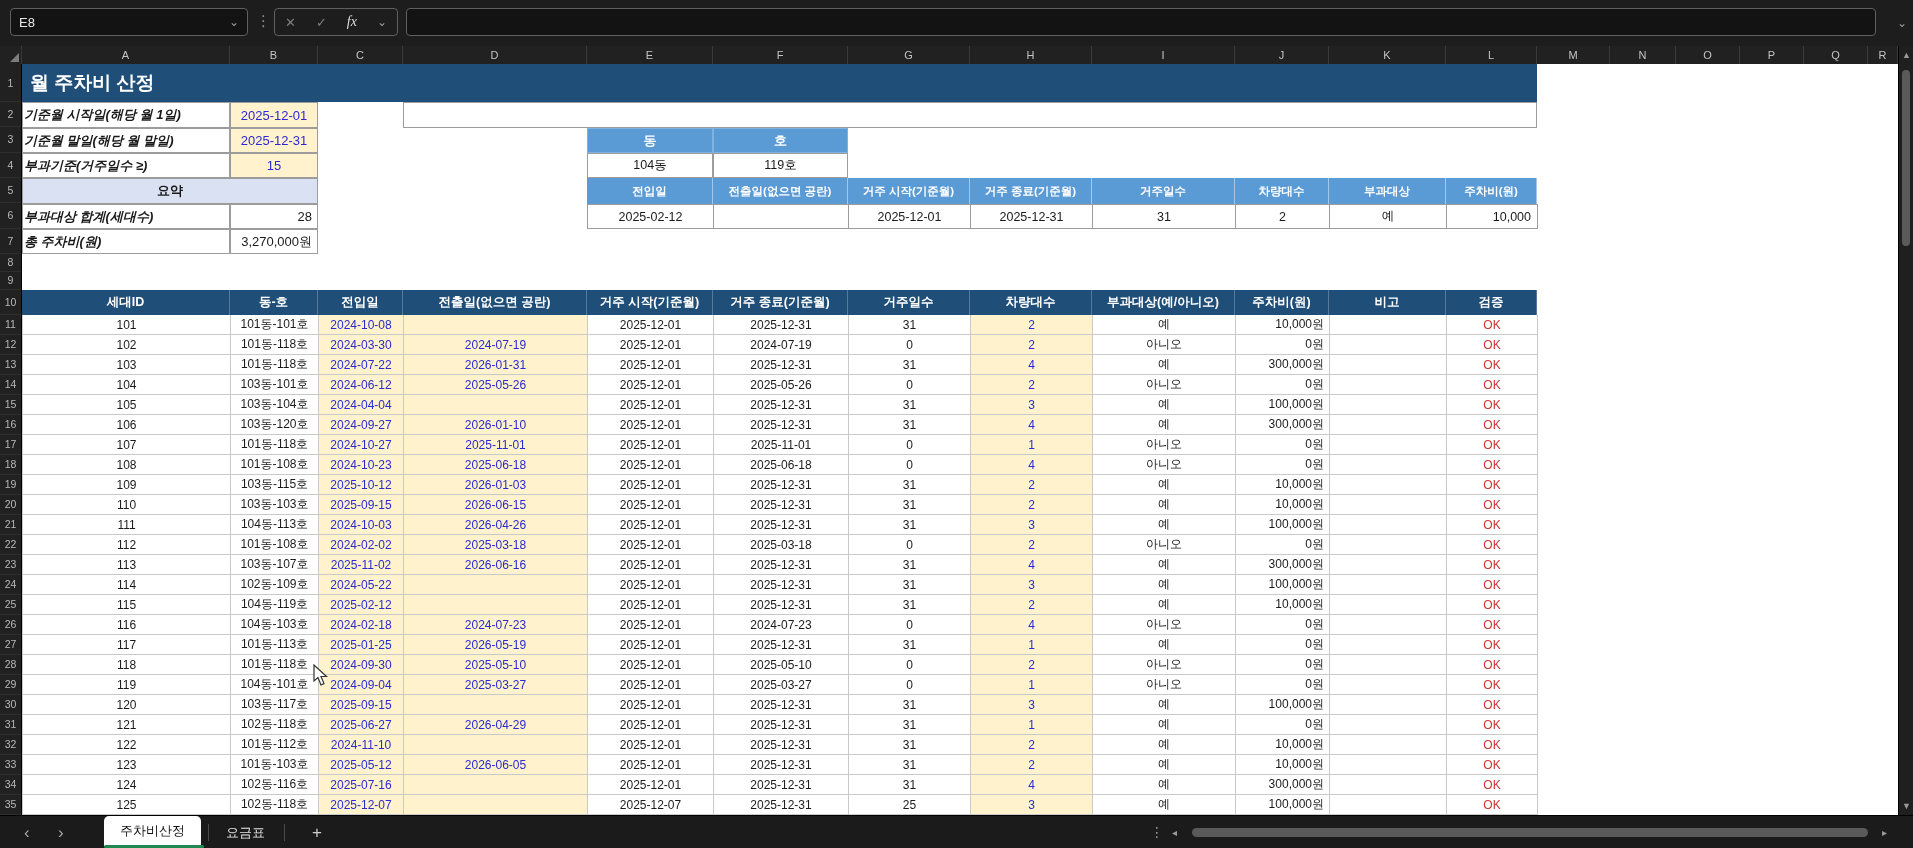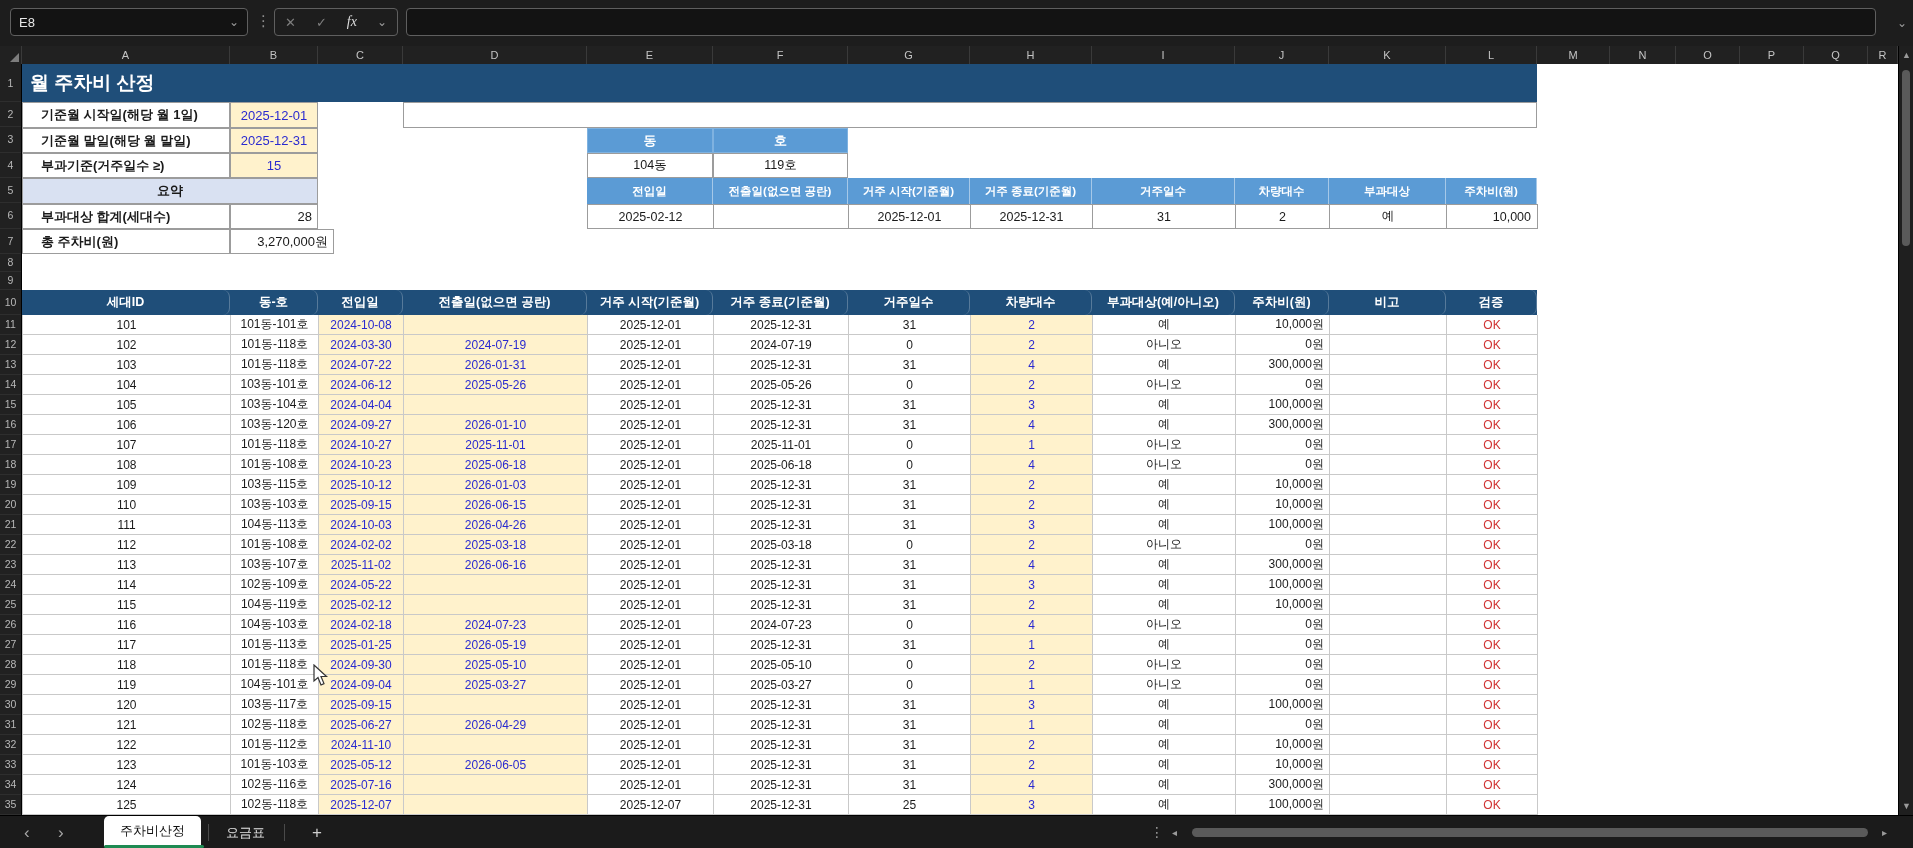--- a/index.html
+++ b/index.html
@@ -39,21 +39,21 @@
   .rhs div:nth-of-type(8),.rhs div:nth-of-type(9){height:18px}
   .rhs div:nth-of-type(10){height:25px}
 
   
   .sheet{position:absolute;left:22px;top:64px;width:1876px;height:751px;background:#fff;overflow:hidden;}
 
   .titlebar{position:absolute;left:0;top:0;width:1515px;height:38px;background:#1F4E79;color:#fff;
             font-size:19px;font-weight:bold;display:flex;align-items:center;padding-left:8px;box-sizing:border-box;}
 
   .cell{position:absolute;box-sizing:border-box;border:1px solid #9c9c9c;display:flex;align-items:center;font-size:13px;background:#fff;}
-  .plabel{padding-left:18px;font-weight:bold;}
+  .plabel{padding-left:1px;font-weight:bold;font-style:italic;}
   .pval{justify-content:center;background:#FFF2CC;color:#2A2AD0;}
   .sumhead{justify-content:center;font-weight:bold;background:#D9E1F2;}
   .sumval{justify-content:flex-end;padding-right:5px;}
 
   .strip{position:absolute;left:381px;top:38px;width:1134px;height:26px;border:1px solid #9c9c9c;box-sizing:border-box;background:#fff;}
   .lookup-btn{position:absolute;left:381px;top:64px;width:184px;height:101px;background:#5B9BD5;color:#fff;
               font-size:27px;font-weight:bold;display:flex;align-items:center;justify-content:center;cursor:default;}
   .bluehead{background:#5B9BD5;color:#fff;font-weight:bold;justify-content:center;border:1px solid #7fb2e0;}
   .lk-grid{position:absolute;left:565px;width:950px;display:grid;grid-template-columns:126px 135px 122px 122px 143px 94px 117px 91px;}
   .lheads{top:114px;height:26px;background:#5B9BD5;}
@@ -61,21 +61,21 @@
               border-right:1px solid rgba(255,255,255,.45);box-sizing:border-box;white-space:nowrap;overflow:hidden;}
   .lvals{top:140px;height:25px;border-left:1px solid #9c9c9c;}
   .lvals div{display:flex;align-items:center;justify-content:center;font-size:12.5px;background:#fff;
              border-right:1px solid #9c9c9c;border-bottom:1px solid #9c9c9c;border-top:1px solid #9c9c9c;box-sizing:border-box;}
   .lvals div:last-child{justify-content:flex-end;padding-right:6px;}
 
   .mtable{position:absolute;left:0;top:226px;width:1515px;}
   .mgrid{display:grid;grid-template-columns:208px 88px 85px 184px 126px 135px 122px 122px 143px 94px 117px 91px;}
   .mhead{height:25px;background:#1F4E79;}
   .mhead div{display:flex;align-items:center;justify-content:center;color:#fff;font-size:12.5px;font-weight:bold;
-             border-right:1px solid rgba(255,255,255,.25);box-sizing:border-box;white-space:nowrap;overflow:hidden;border-radius:7px;}
+             border-right:1px solid rgba(255,255,255,.25);box-sizing:border-box;white-space:nowrap;overflow:hidden;}
   .trow{height:20px;}
   .trow>div{display:flex;align-items:center;justify-content:center;font-size:12px;background:#fff;
             border-right:1px solid #c9c9c9;border-bottom:1px solid #c9c9c9;box-sizing:border-box;white-space:nowrap;overflow:hidden;}
   .tbody{border-left:1px solid #c9c9c9;width:1515px;box-sizing:border-box;}
   .trow>div:nth-child(3),.trow>div:nth-child(4),.trow>div:nth-child(8){background:#FFF2CC;color:#2A2AD0;}
   .trow>div:nth-child(10){justify-content:flex-end;padding-right:5px;}
   .trow>div:nth-child(12){color:#D03434;}
 
   
   .vscroll{position:absolute;left:1898px;top:46px;width:15px;height:769px;background:#1f1f1f;border-left:1px solid #000;box-sizing:border-box;}
@@ -193,21 +193,21 @@
     <div class="cell pval" style="left:208px;top:38px;width:88px;height:26px;">2025-12-01</div>
     <div class="cell plabel" style="left:0;top:64px;width:208px;height:25px;">기준월 말일(해당 월 말일)</div>
     <div class="cell pval" style="left:208px;top:64px;width:88px;height:25px;">2025-12-31</div>
     <div class="cell plabel" style="left:0;top:89px;width:208px;height:25px;">부과기준(거주일수 ≥)</div>
     <div class="cell pval" style="left:208px;top:89px;width:88px;height:25px;">15</div>
 
     <div class="cell sumhead" style="left:0;top:114px;width:296px;height:26px;">요약</div>
     <div class="cell plabel" style="left:0;top:140px;width:208px;height:25px;">부과대상 합계(세대수)</div>
     <div class="cell sumval" style="left:208px;top:140px;width:88px;height:25px;">28</div>
     <div class="cell plabel" style="left:0;top:165px;width:208px;height:25px;">총 주차비(원)</div>
-    <div class="cell sumval" style="left:208px;top:165px;width:104px;height:25px;">3,270,000원</div>
+    <div class="cell sumval" style="left:208px;top:165px;width:88px;height:25px;">3,270,000원</div>
 
     <div class="strip"></div>
     <div class="cell bluehead" style="left:565px;top:64px;width:126px;height:25px;">동</div>
     <div class="cell bluehead" style="left:691px;top:64px;width:135px;height:25px;">호</div>
     <div class="cell" style="left:565px;top:89px;width:126px;height:25px;justify-content:center;font-size:12.5px;">104동</div>
     <div class="cell" style="left:691px;top:89px;width:135px;height:25px;justify-content:center;font-size:12.5px;">119호</div>
     <div class="lk-grid lheads">
 
     <div>전입일</div>
         <div>전출일(없으면 공란)</div>

